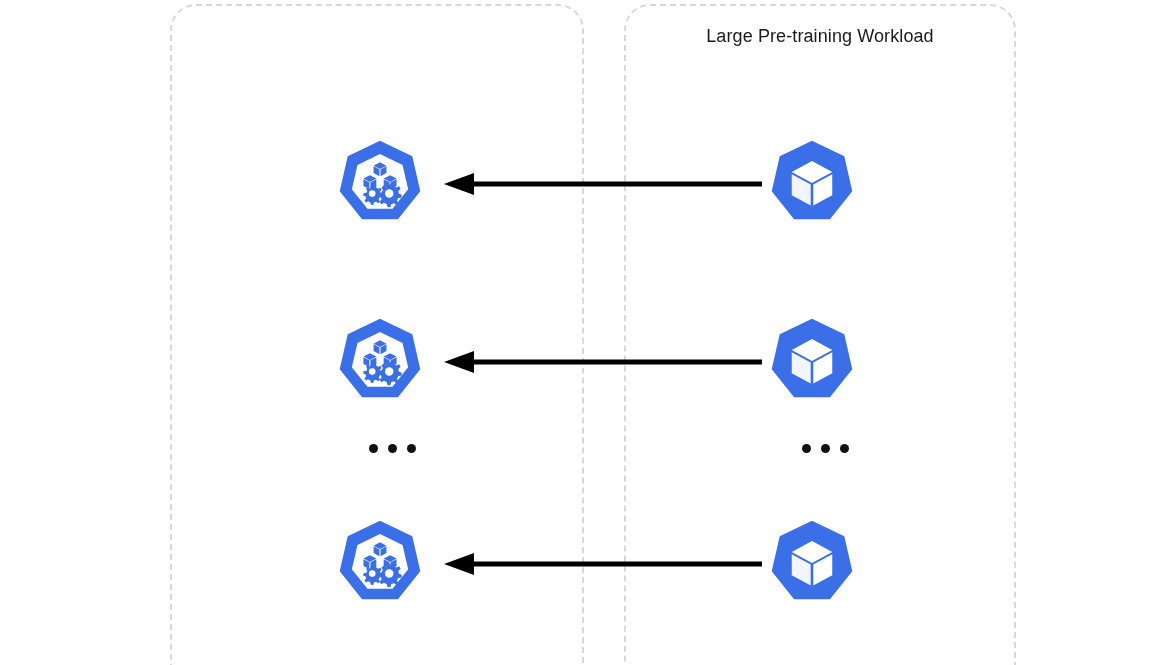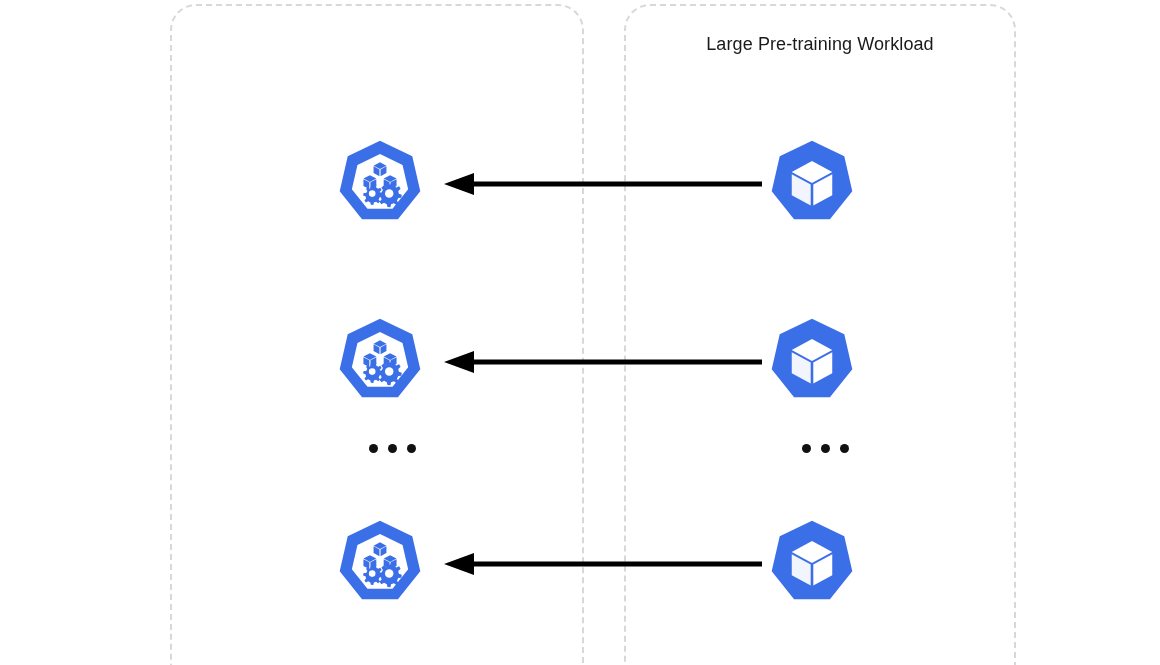--- a/index.html
+++ b/index.html
@@ -23,21 +23,21 @@
     border-radius: 26px;
     box-sizing: border-box;
     background: transparent;
   }
   #group-left  { left: 170px; top: 4px;  width: 414px; height: 700px; }
   #group-right { left: 624px; top: 4px;  width: 392px; height: 700px; }
 
   .group-title {
     position: absolute;
     width: 100%;
-    top: 28px;
+    top: 20px;
     left: 0;
     text-align: center;
     font-size: 18px;
     color: #1a1a1a;
     letter-spacing: 0.1px;
     white-space: nowrap;
   }
 
   
   .node {

